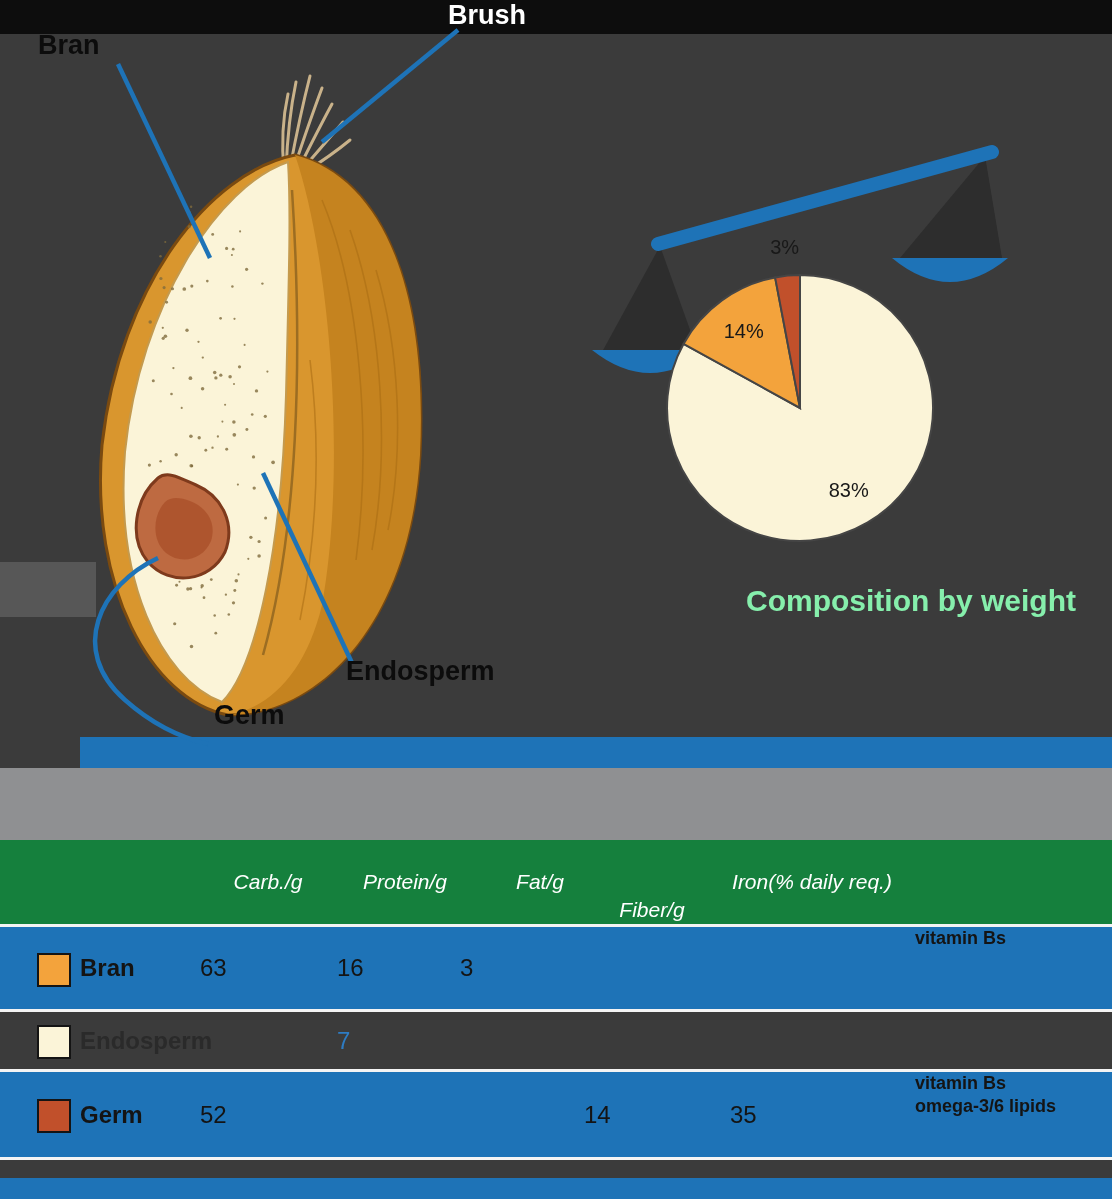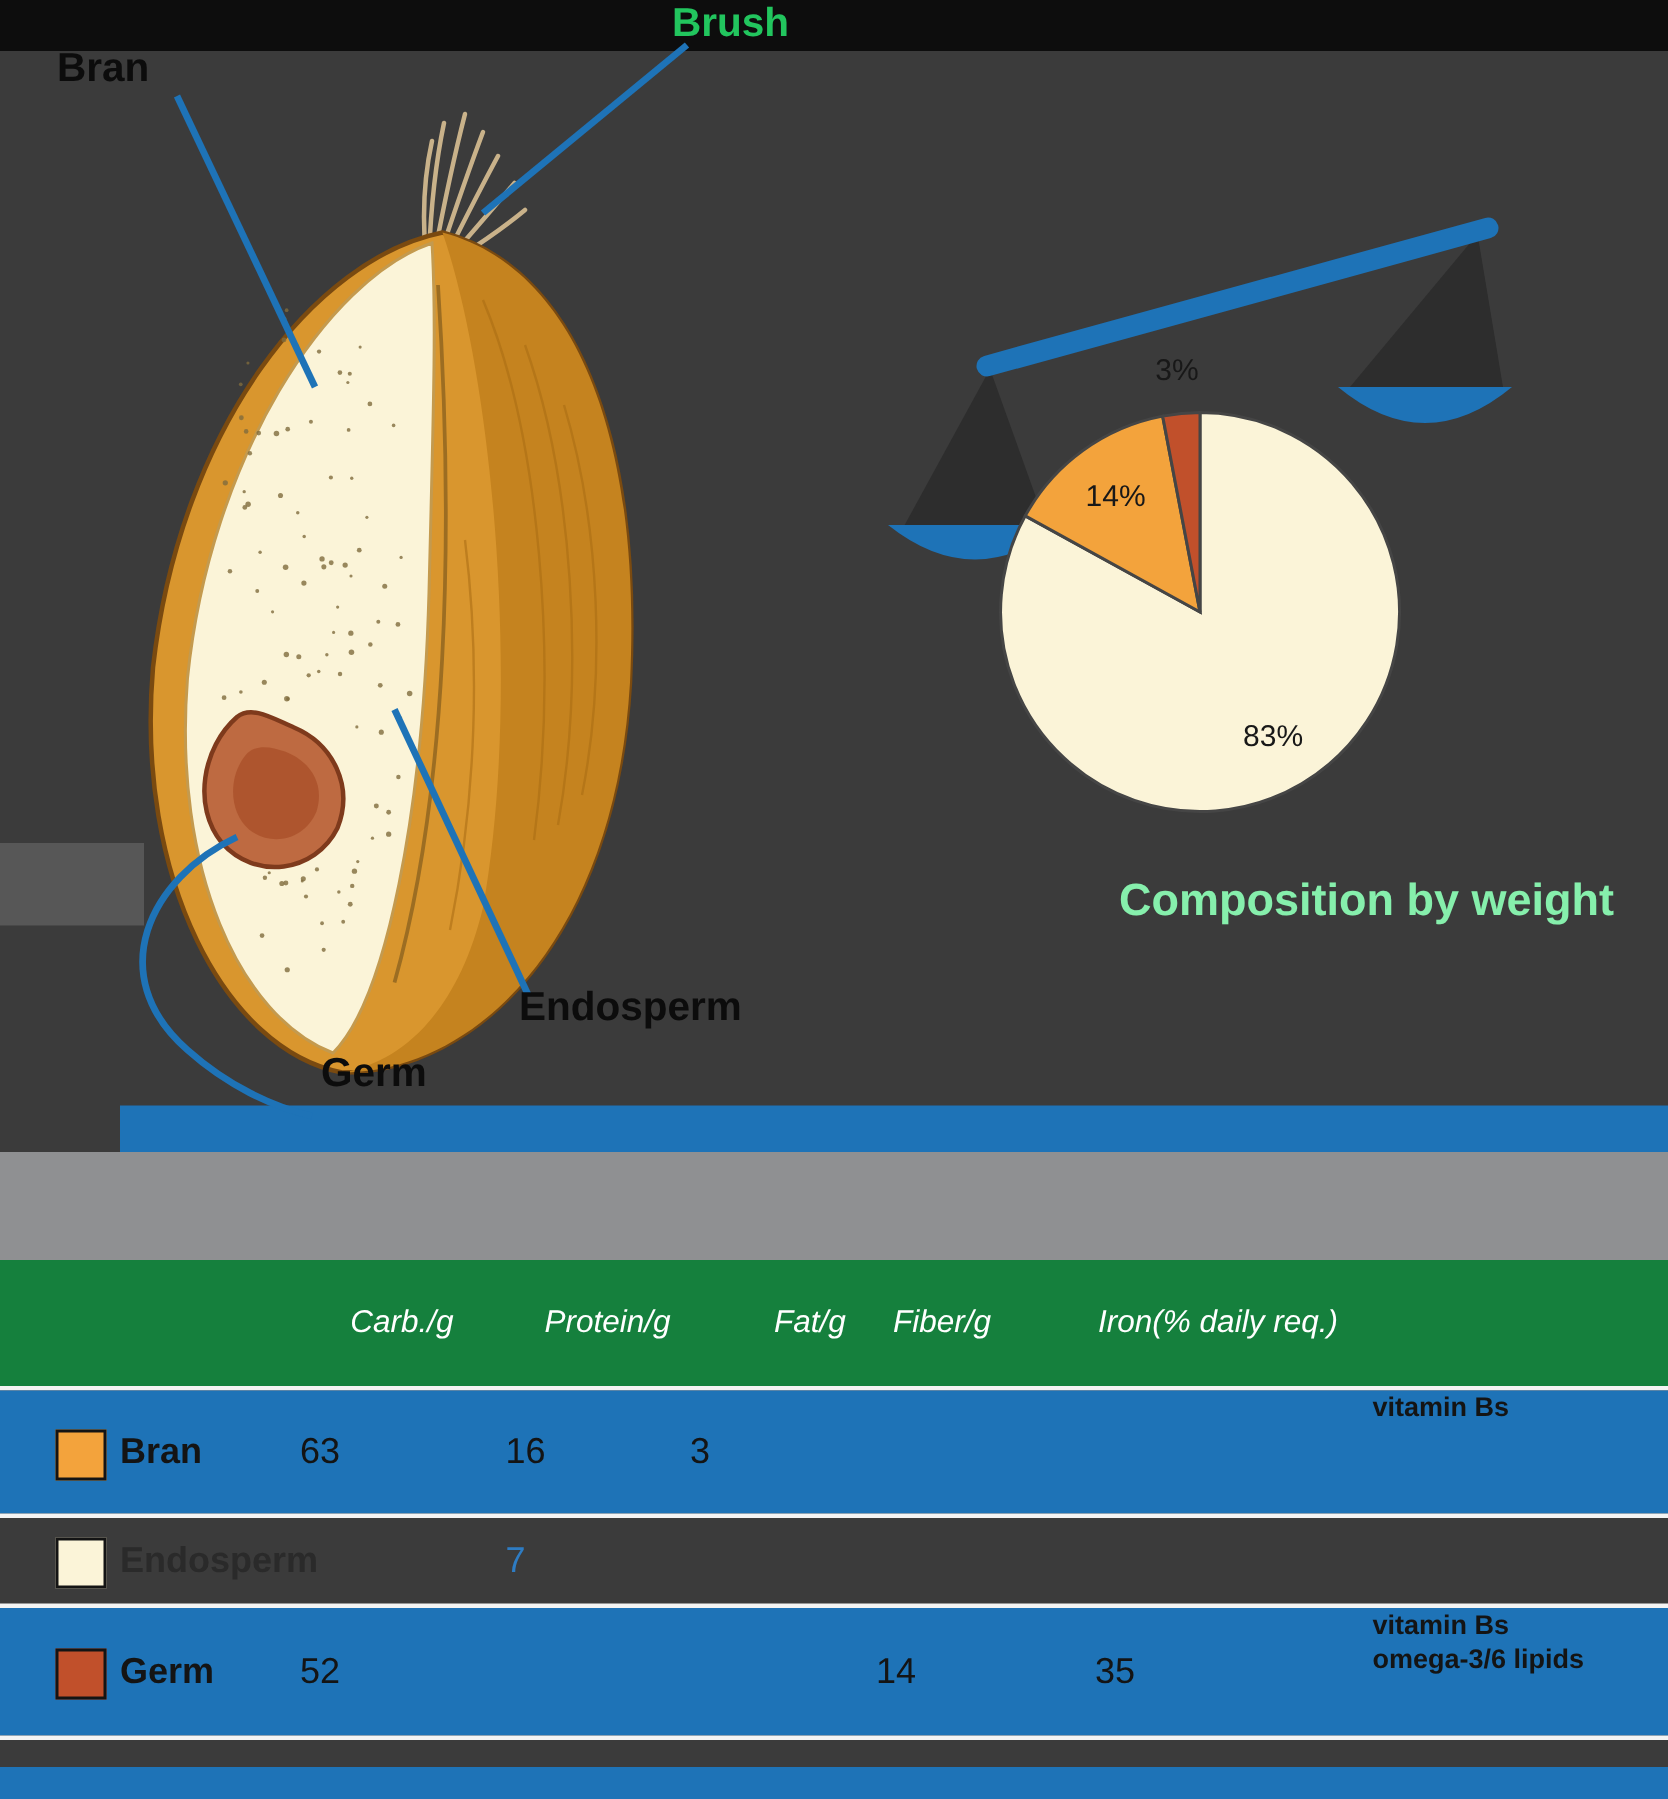--- a/index.html
+++ b/index.html
@@ -173,36 +173,36 @@
   <svg class="abs" id="pie-svg" style="left:660px;top:233px;" width="280" height="330" viewBox="0 0 280 330">
       <path d="M140,175 L140.0,42.0 A133,133 0 1 1 23.5,110.9 Z" fill="#FBF4D8" stroke="#454545" stroke-width="2"></path>
       <text x="188.7" y="264.4" text-anchor="middle" fill="#181818" font-size="20" font-family="Liberation Sans, sans-serif">83%</text>
       <path d="M140,175 L23.5,110.9 A133,133 0 0 1 115.1,44.4 Z" fill="#F3A33C" stroke="#454545" stroke-width="2"></path>
       <text x="83.7" y="104.5" text-anchor="middle" fill="#181818" font-size="20" font-family="Liberation Sans, sans-serif">14%</text>
       <path d="M140,175 L115.1,44.4 A133,133 0 0 1 140.0,42.0 Z" fill="#C1502B" stroke="#454545" stroke-width="2"></path>
       <text x="124.7" y="20.5" text-anchor="middle" fill="#181818" font-size="20" font-family="Liberation Sans, sans-serif">3%</text>
     </svg>
 
   <div class="abs fig-label" style="left:38px;top:30px;">Bran</div>
-  <div class="abs fig-label" style="left:448px;top:0px;color:#22c55e;">Brush</div>
+  <div class="abs fig-label" style="left:448px;top:0px;color:#ffffff;">Brush</div>
   <div class="abs fig-label" style="left:346px;top:656px;">Endosperm</div>
   <div class="abs fig-label" style="left:214px;top:700px;">Germ</div>
   <div class="abs caption" style="left:746px;top:584px;">Composition by weight</div>
 
   <div class="abs thead trow" style="top:840px;height:84px;">
     <div class="hcell" style="left:200px;width:136px;">
         <span>Carb./g</span>
       </div>
     <div class="hcell" style="left:337px;width:136px;">
         <span>Protein/g</span>
       </div>
     <div class="hcell" style="left:472px;width:136px;">
         <span>Fat/g</span>
       </div>
-    <div class="hcell" style="left:560px;width:136px;">
+    <div class="hcell" style="left:584px;width:136px;margin-top:28px;">
         <span>Fiber/g</span>
       </div>
     <div class="hcell two" style="left:730px;width:164px;">
       <span>Iron</span>
       <span>(% daily req.)</span>
     </div>
   </div>
 
   <div class="abs sep" style="top:924px;height:3px;"></div>
 

